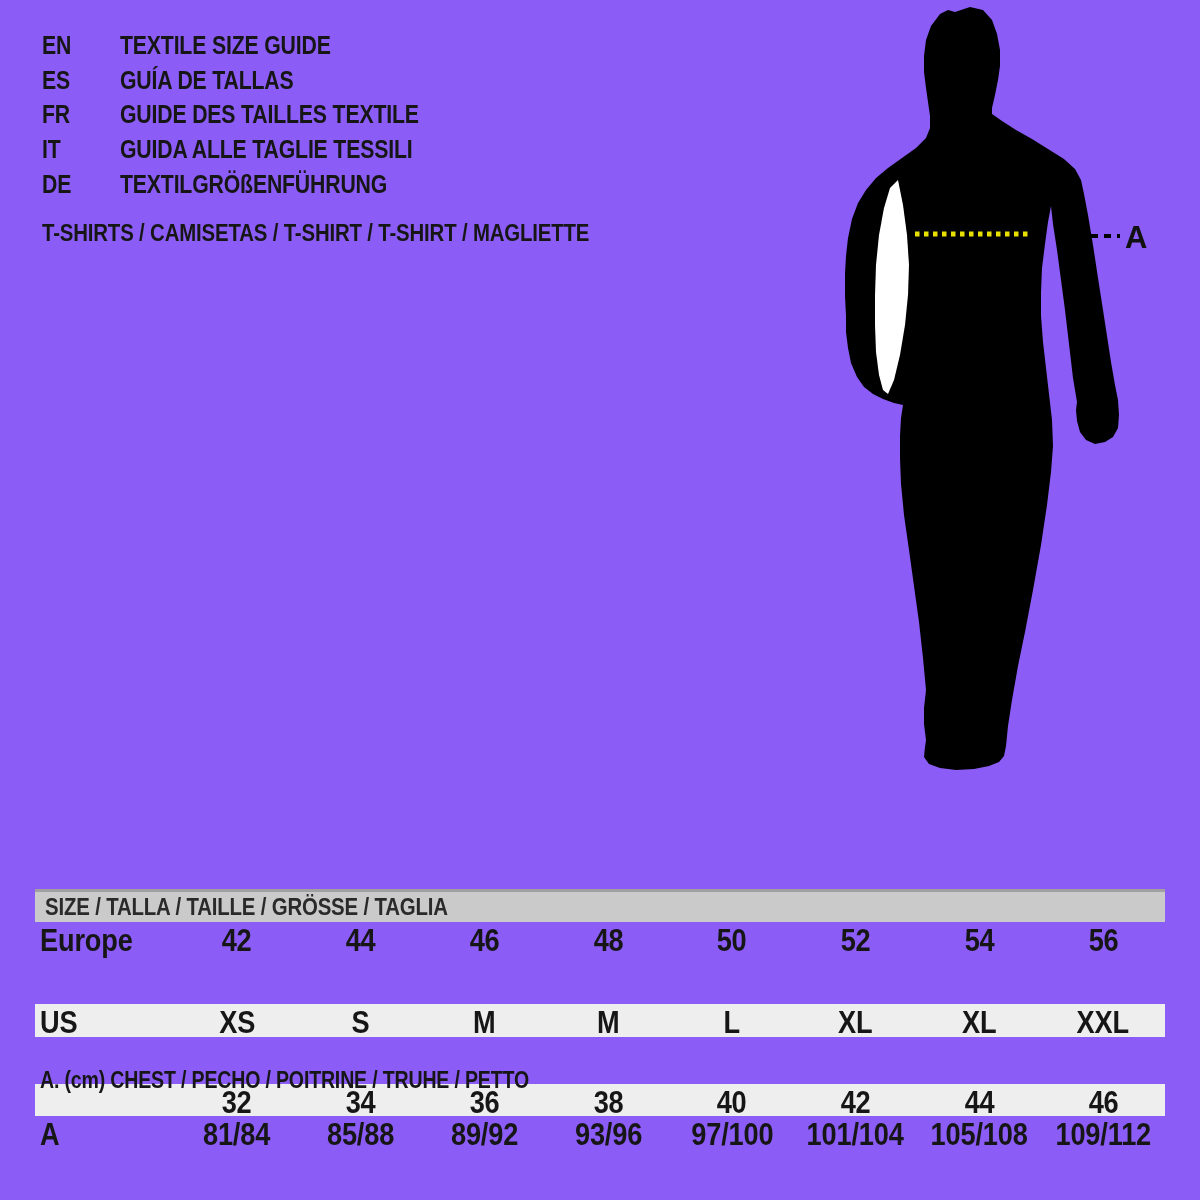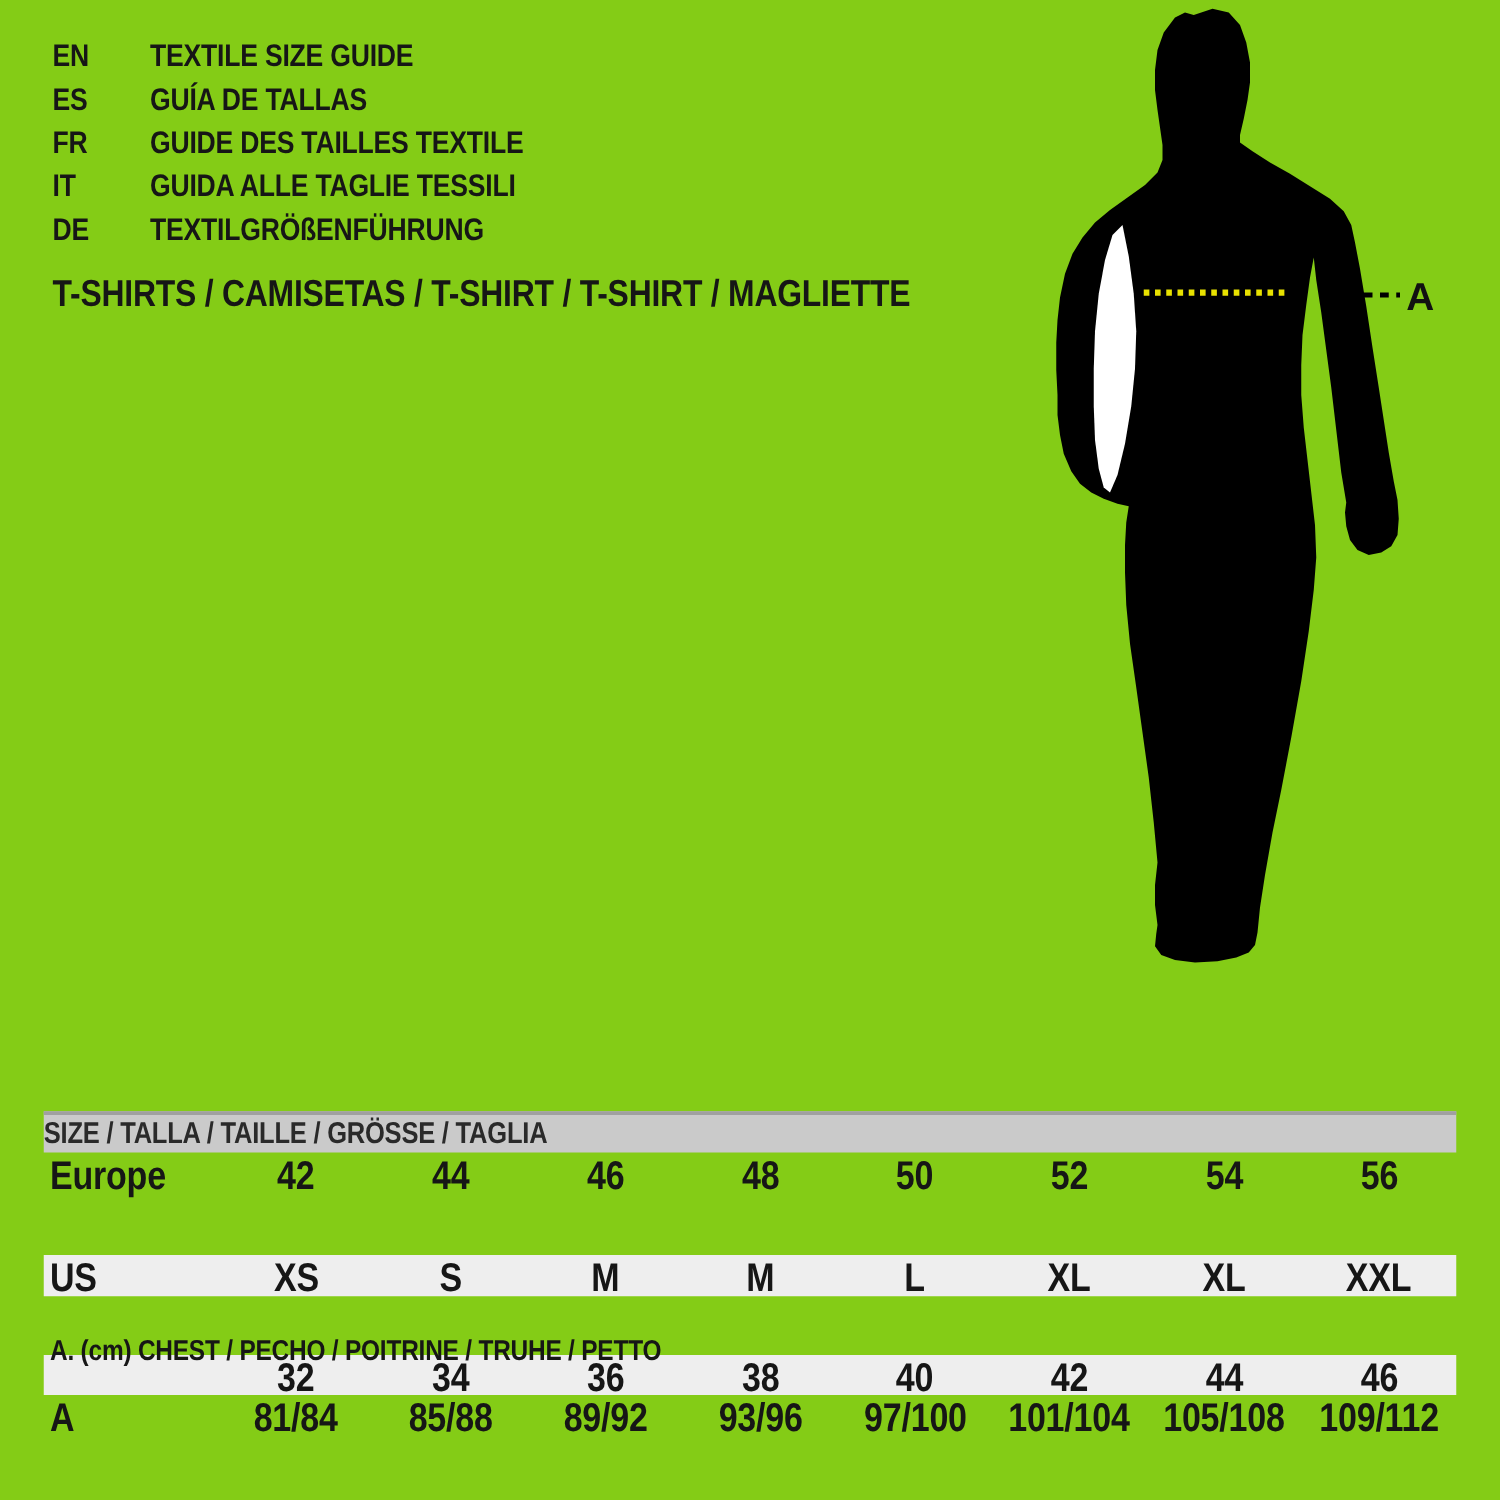--- a/index.html
+++ b/index.html
@@ -1,21 +1,21 @@
 <!DOCTYPE html>
 <html><head>
 <meta charset="utf-8">
 <style>
   * { margin: 0; padding: 0; box-sizing: border-box; }
   html, body { background: #ffffff; }
   .page {
     position: relative;
     width: 1200px;
     height: 1200px;
-    background: #84cc16;
+    background: #8b5cf6;
     overflow: hidden;
     font-family: "Liberation Sans", sans-serif;
     font-weight: bold;
     color: #161616;
   }
   .cond {
     display: inline-block;
     transform: scaleX(0.85);
     transform-origin: 0 50%;
     white-space: nowrap;
@@ -27,33 +27,34 @@
     transform-origin: 50% 50%;
     white-space: nowrap;
     letter-spacing: -0.2px;
   }
   
   .lang-list { position: absolute; left: 42px; top: 28px; }
   .lang-row { display: flex; height: 34.7px; align-items: center; font-size: 25px; }
   .lang-code { width: 78px; }
   
   .products { position: absolute; left: 42px; top: 219px; }
-  .product-line { height: 34px; font-size: 30px; display: flex; align-items: center; }
+  .product-line { height: 34px; font-size: 24px; display: flex; }
   
   .figure-svg { position: absolute; left: 820px; top: 0; width: 380px; height: 800px; }
   
   .section-title { position: absolute; left: 40px; top: 840px; font-size: 23px; }
   
   .size-table { position: absolute; left: 35px; top: 889px; width: 1130px; }
   .st-header {
     background: #cacaca;
     border-top: 3px solid #a0a0a0;
     height: 33px;
     display: flex;
     align-items: center;
+    padding-left: 10px;
     font-size: 24px;
     color: #2a2a2a;
   }
   .st-row {
     display: grid;
     grid-template-columns: 140px repeat(8, 1fr);
     align-items: center;
     font-size: 32px;
   }
   .st-row.band { background: #eeeeee; margin-top: 47px; }

